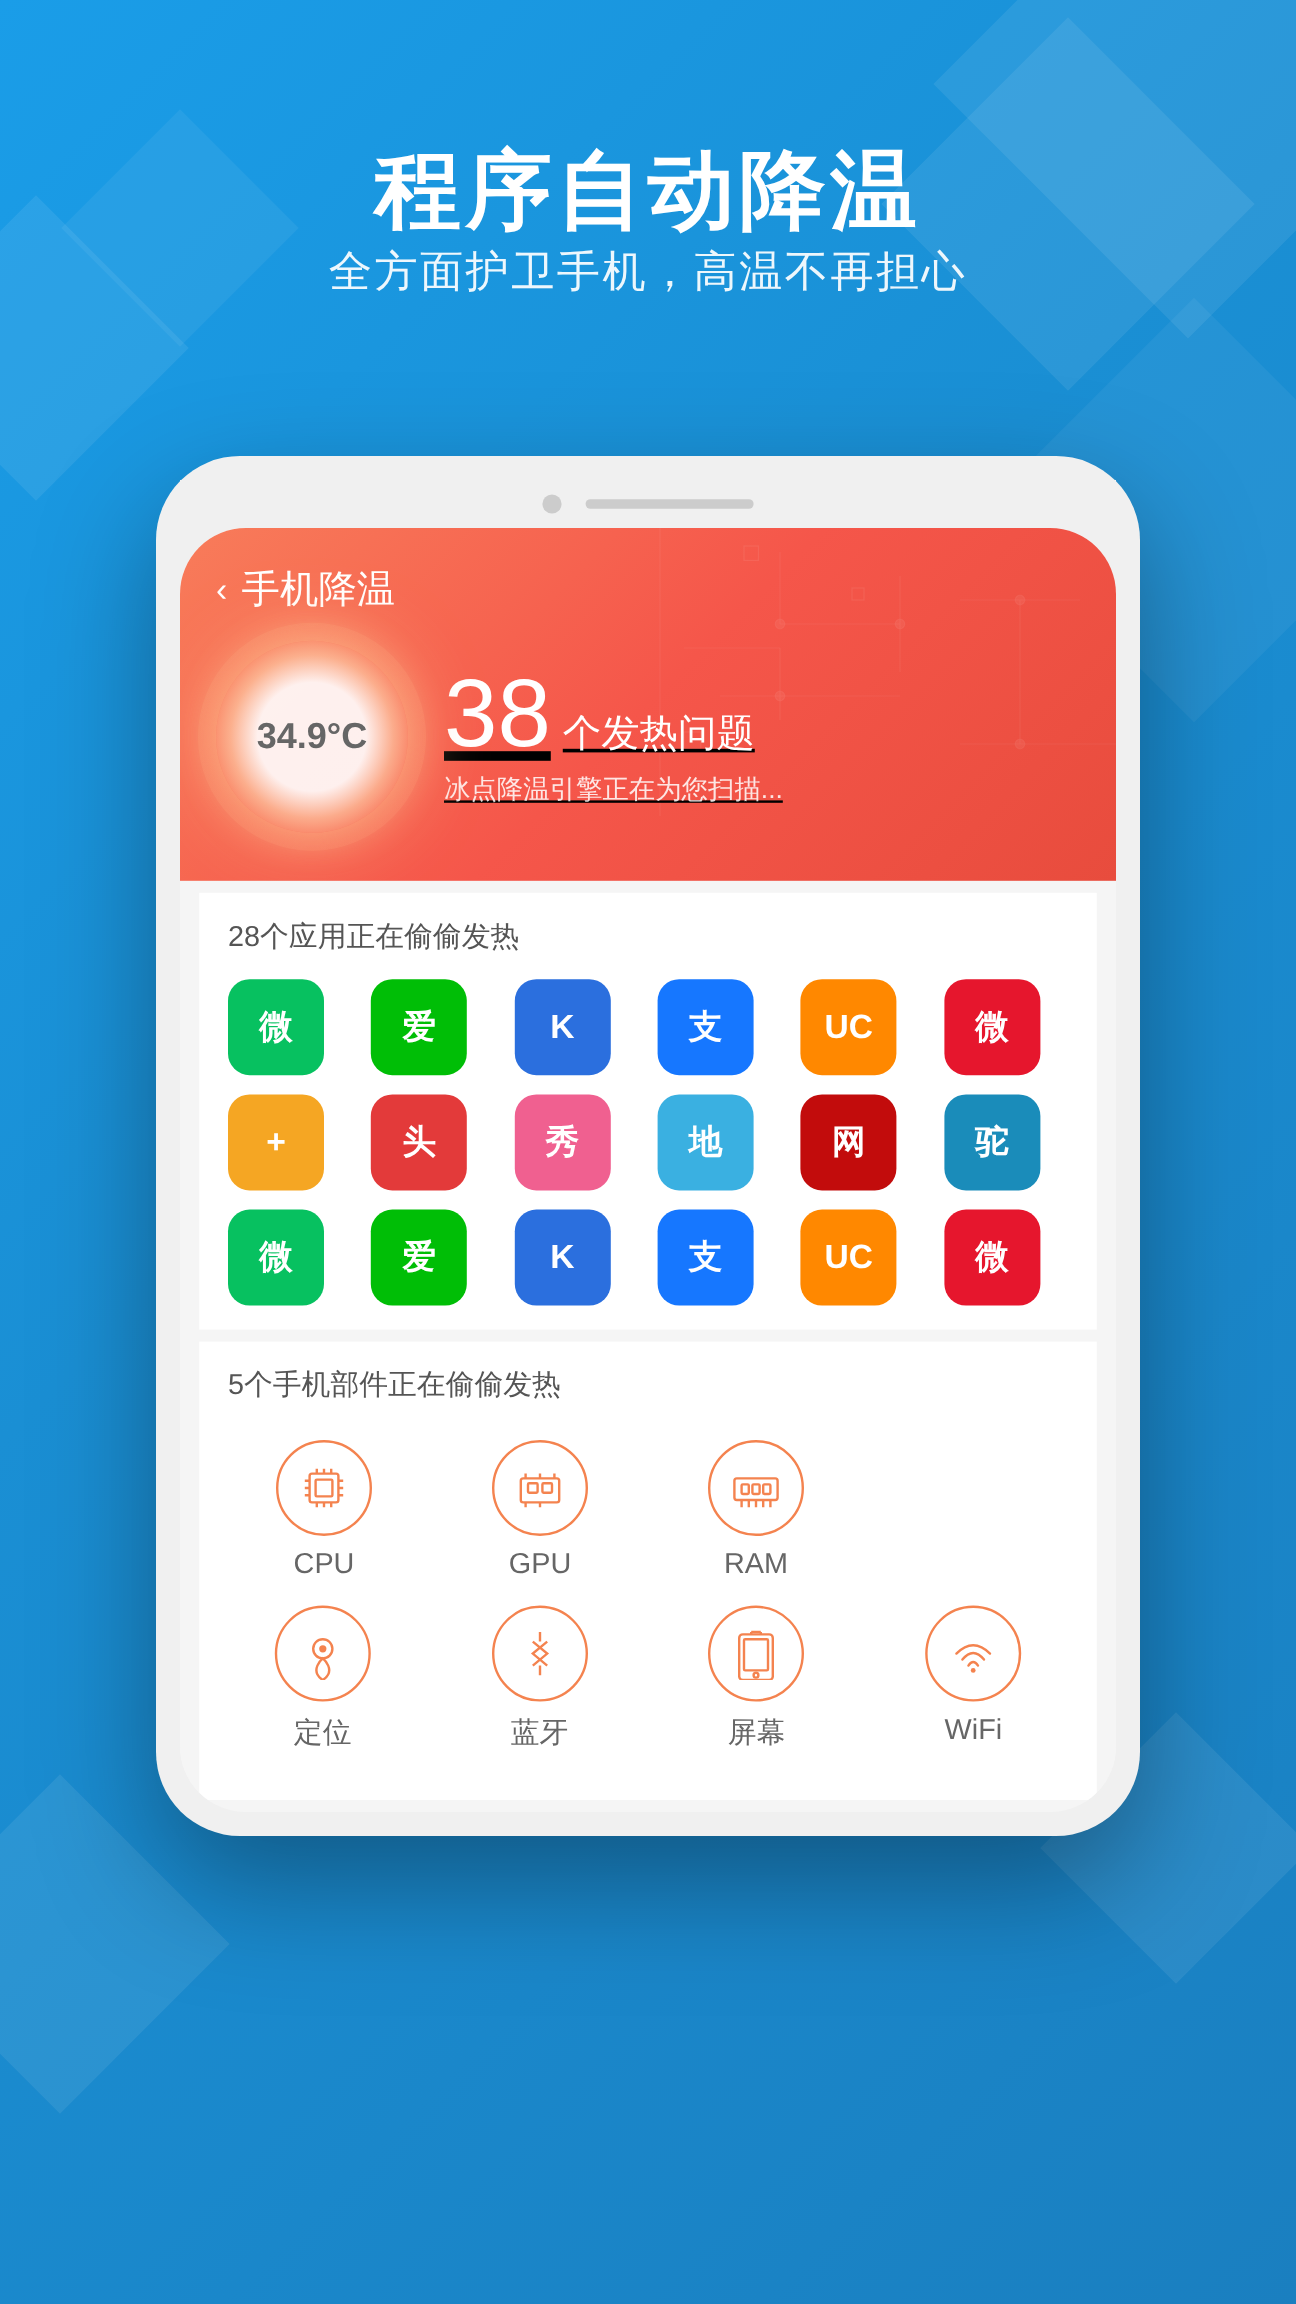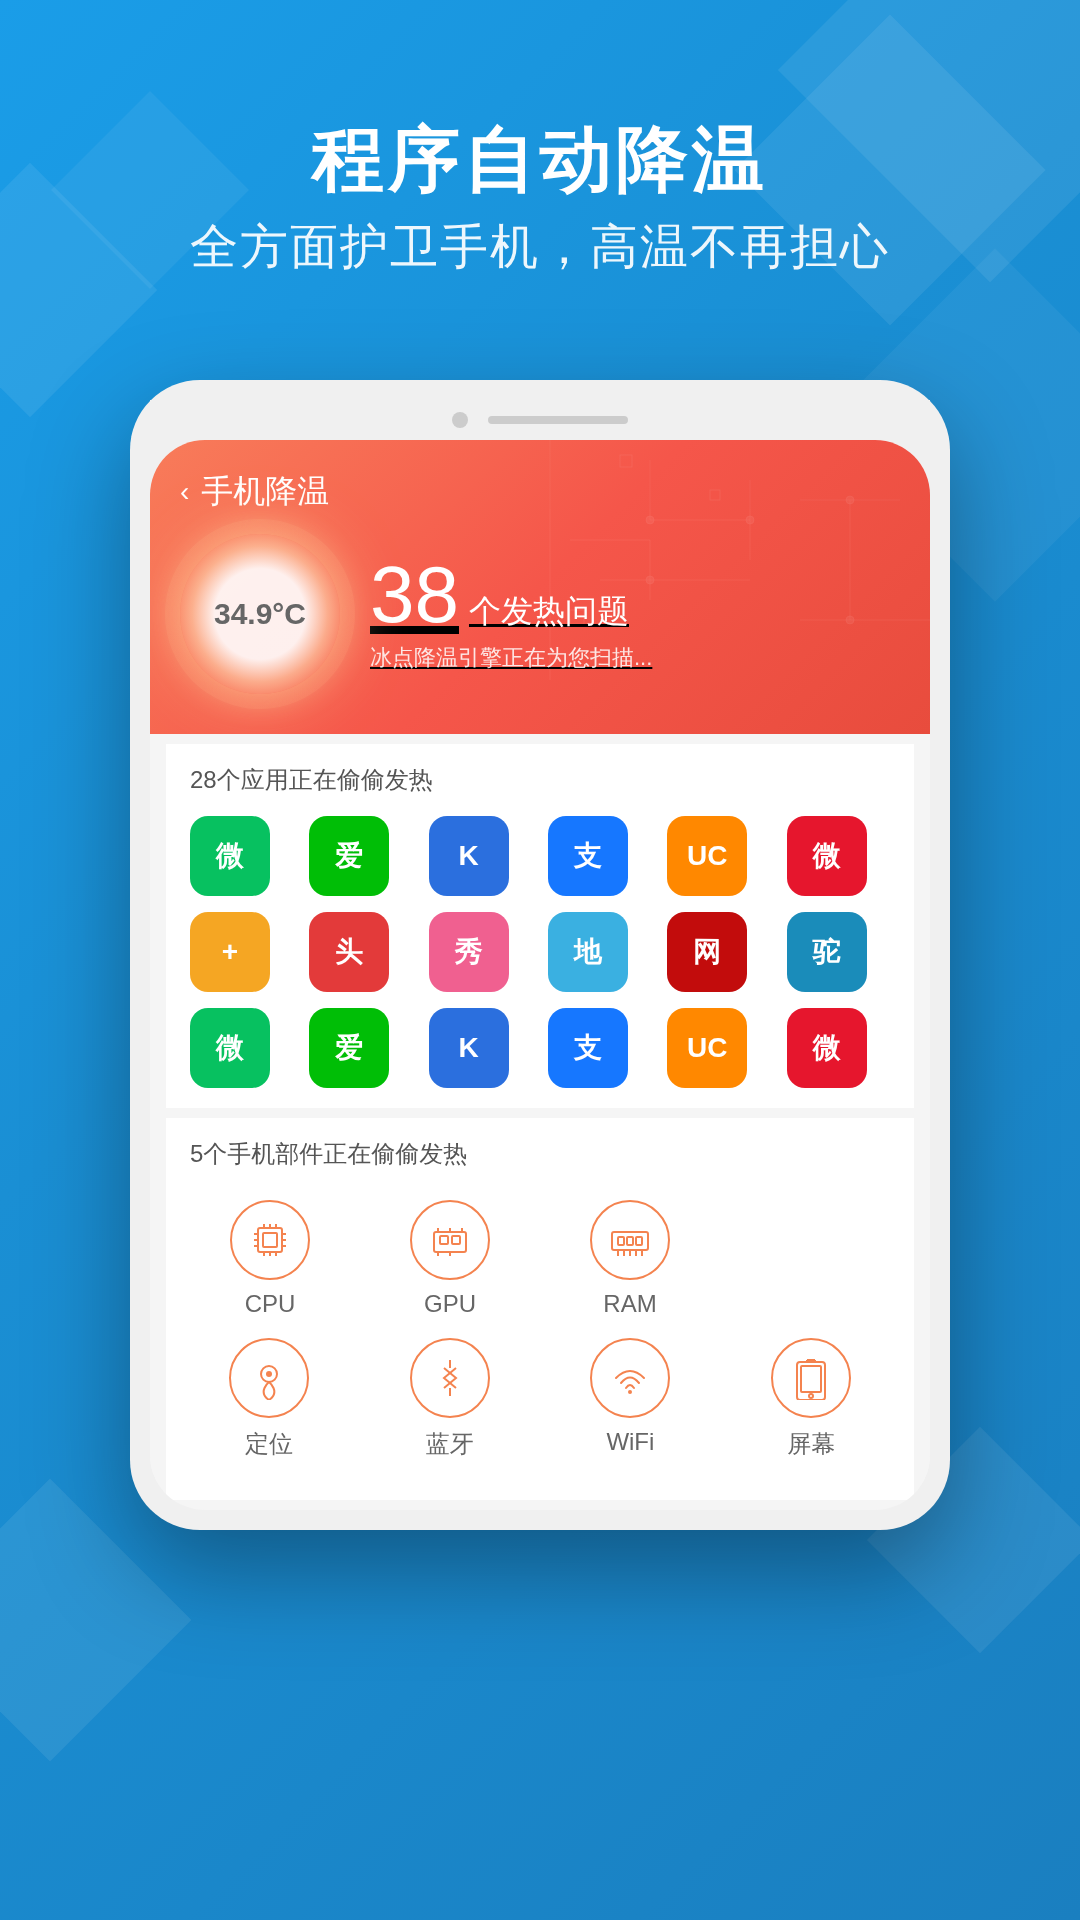--- a/index.html
+++ b/index.html
@@ -41,22 +41,22 @@
     }
     .header-title {
       color: #fff;
       font-size: 72px;
       font-weight: 700;
       letter-spacing: 4px;
       line-height: 1.1;
     }
     .header-sub {
       color: rgba(255,255,255,0.92);
-      font-size: 48px;
-      margin-top: 16px;
+      font-size: 36px;
+      margin-top: 3px;
       font-weight: 400;
       letter-spacing: 2px;
     }
 
     
     .phone-wrapper {
       position: absolute;
       top: 380px;
       left: 50%;
       transform: translateX(-50%);
@@ -386,40 +386,40 @@
     <path d="M28 12 L16 22 L28 32"></path>
     <line x1="22" y1="4" x2="22" y2="12"></line>
     <line x1="22" y1="32" x2="22" y2="40"></line>
   </svg>
                 </div>
                 <span style="color: rgb(102, 102, 102); font-size: 24px;">蓝牙</span>
               </div>
               <div style="display: flex; flex-direction: column; align-items: center; gap: 10px;">
                 <div style="width: 80px; height: 80px; border-radius: 50%; border: 2px solid rgb(244, 131, 79); display: flex; align-items: center; justify-content: center;">
                   <svg viewBox="0 0 44 44" width="44" height="44" fill="none" stroke="#f4834f" stroke-width="2">
-    <path d="M8 22 Q22 8 36 22" stroke-linecap="round"></path>
-    <path d="M13 27 Q22 16 31 27" stroke-linecap="round"></path>
-    <path d="M18 32 Q22 26 26 32" stroke-linecap="round"></path>
-    <circle cx="22" cy="36" r="2" fill="#f4834f" stroke="none"></circle>
-  </svg>
-                </div>
-                <span style="color: rgb(102, 102, 102); font-size: 24px;">WiFi</span>
-              </div>
-              <div style="display: flex; flex-direction: column; align-items: center; gap: 10px;">
-                <div style="width: 80px; height: 80px; border-radius: 50%; border: 2px solid rgb(244, 131, 79); display: flex; align-items: center; justify-content: center;">
-                  <svg viewBox="0 0 44 44" width="44" height="44" fill="none" stroke="#f4834f" stroke-width="2">
     <rect x="8" y="6" width="28" height="38" rx="3"></rect>
     <line x1="18" y1="6" x2="18" y2="4"></line>
     <line x1="26" y1="6" x2="26" y2="4"></line>
     <line x1="18" y1="4" x2="26" y2="4"></line>
     <circle cx="22" cy="40" r="2"></circle>
     <rect x="12" y="10" width="20" height="26" rx="1"></rect>
   </svg>
                 </div>
                 <span style="color: rgb(102, 102, 102); font-size: 24px;">屏幕</span>
               </div>
+              <div style="display: flex; flex-direction: column; align-items: center; gap: 10px;">
+                <div style="width: 80px; height: 80px; border-radius: 50%; border: 2px solid rgb(244, 131, 79); display: flex; align-items: center; justify-content: center;">
+                  <svg viewBox="0 0 44 44" width="44" height="44" fill="none" stroke="#f4834f" stroke-width="2">
+    <path d="M8 22 Q22 8 36 22" stroke-linecap="round"></path>
+    <path d="M13 27 Q22 16 31 27" stroke-linecap="round"></path>
+    <path d="M18 32 Q22 26 26 32" stroke-linecap="round"></path>
+    <circle cx="22" cy="36" r="2" fill="#f4834f" stroke="none"></circle>
+  </svg>
+                </div>
+                <span style="color: rgb(102, 102, 102); font-size: 24px;">WiFi</span>
+              </div>
             </div>
         </div>
 
       </div>
     </div>
   </div>
 </div>
 
 </body></html>

